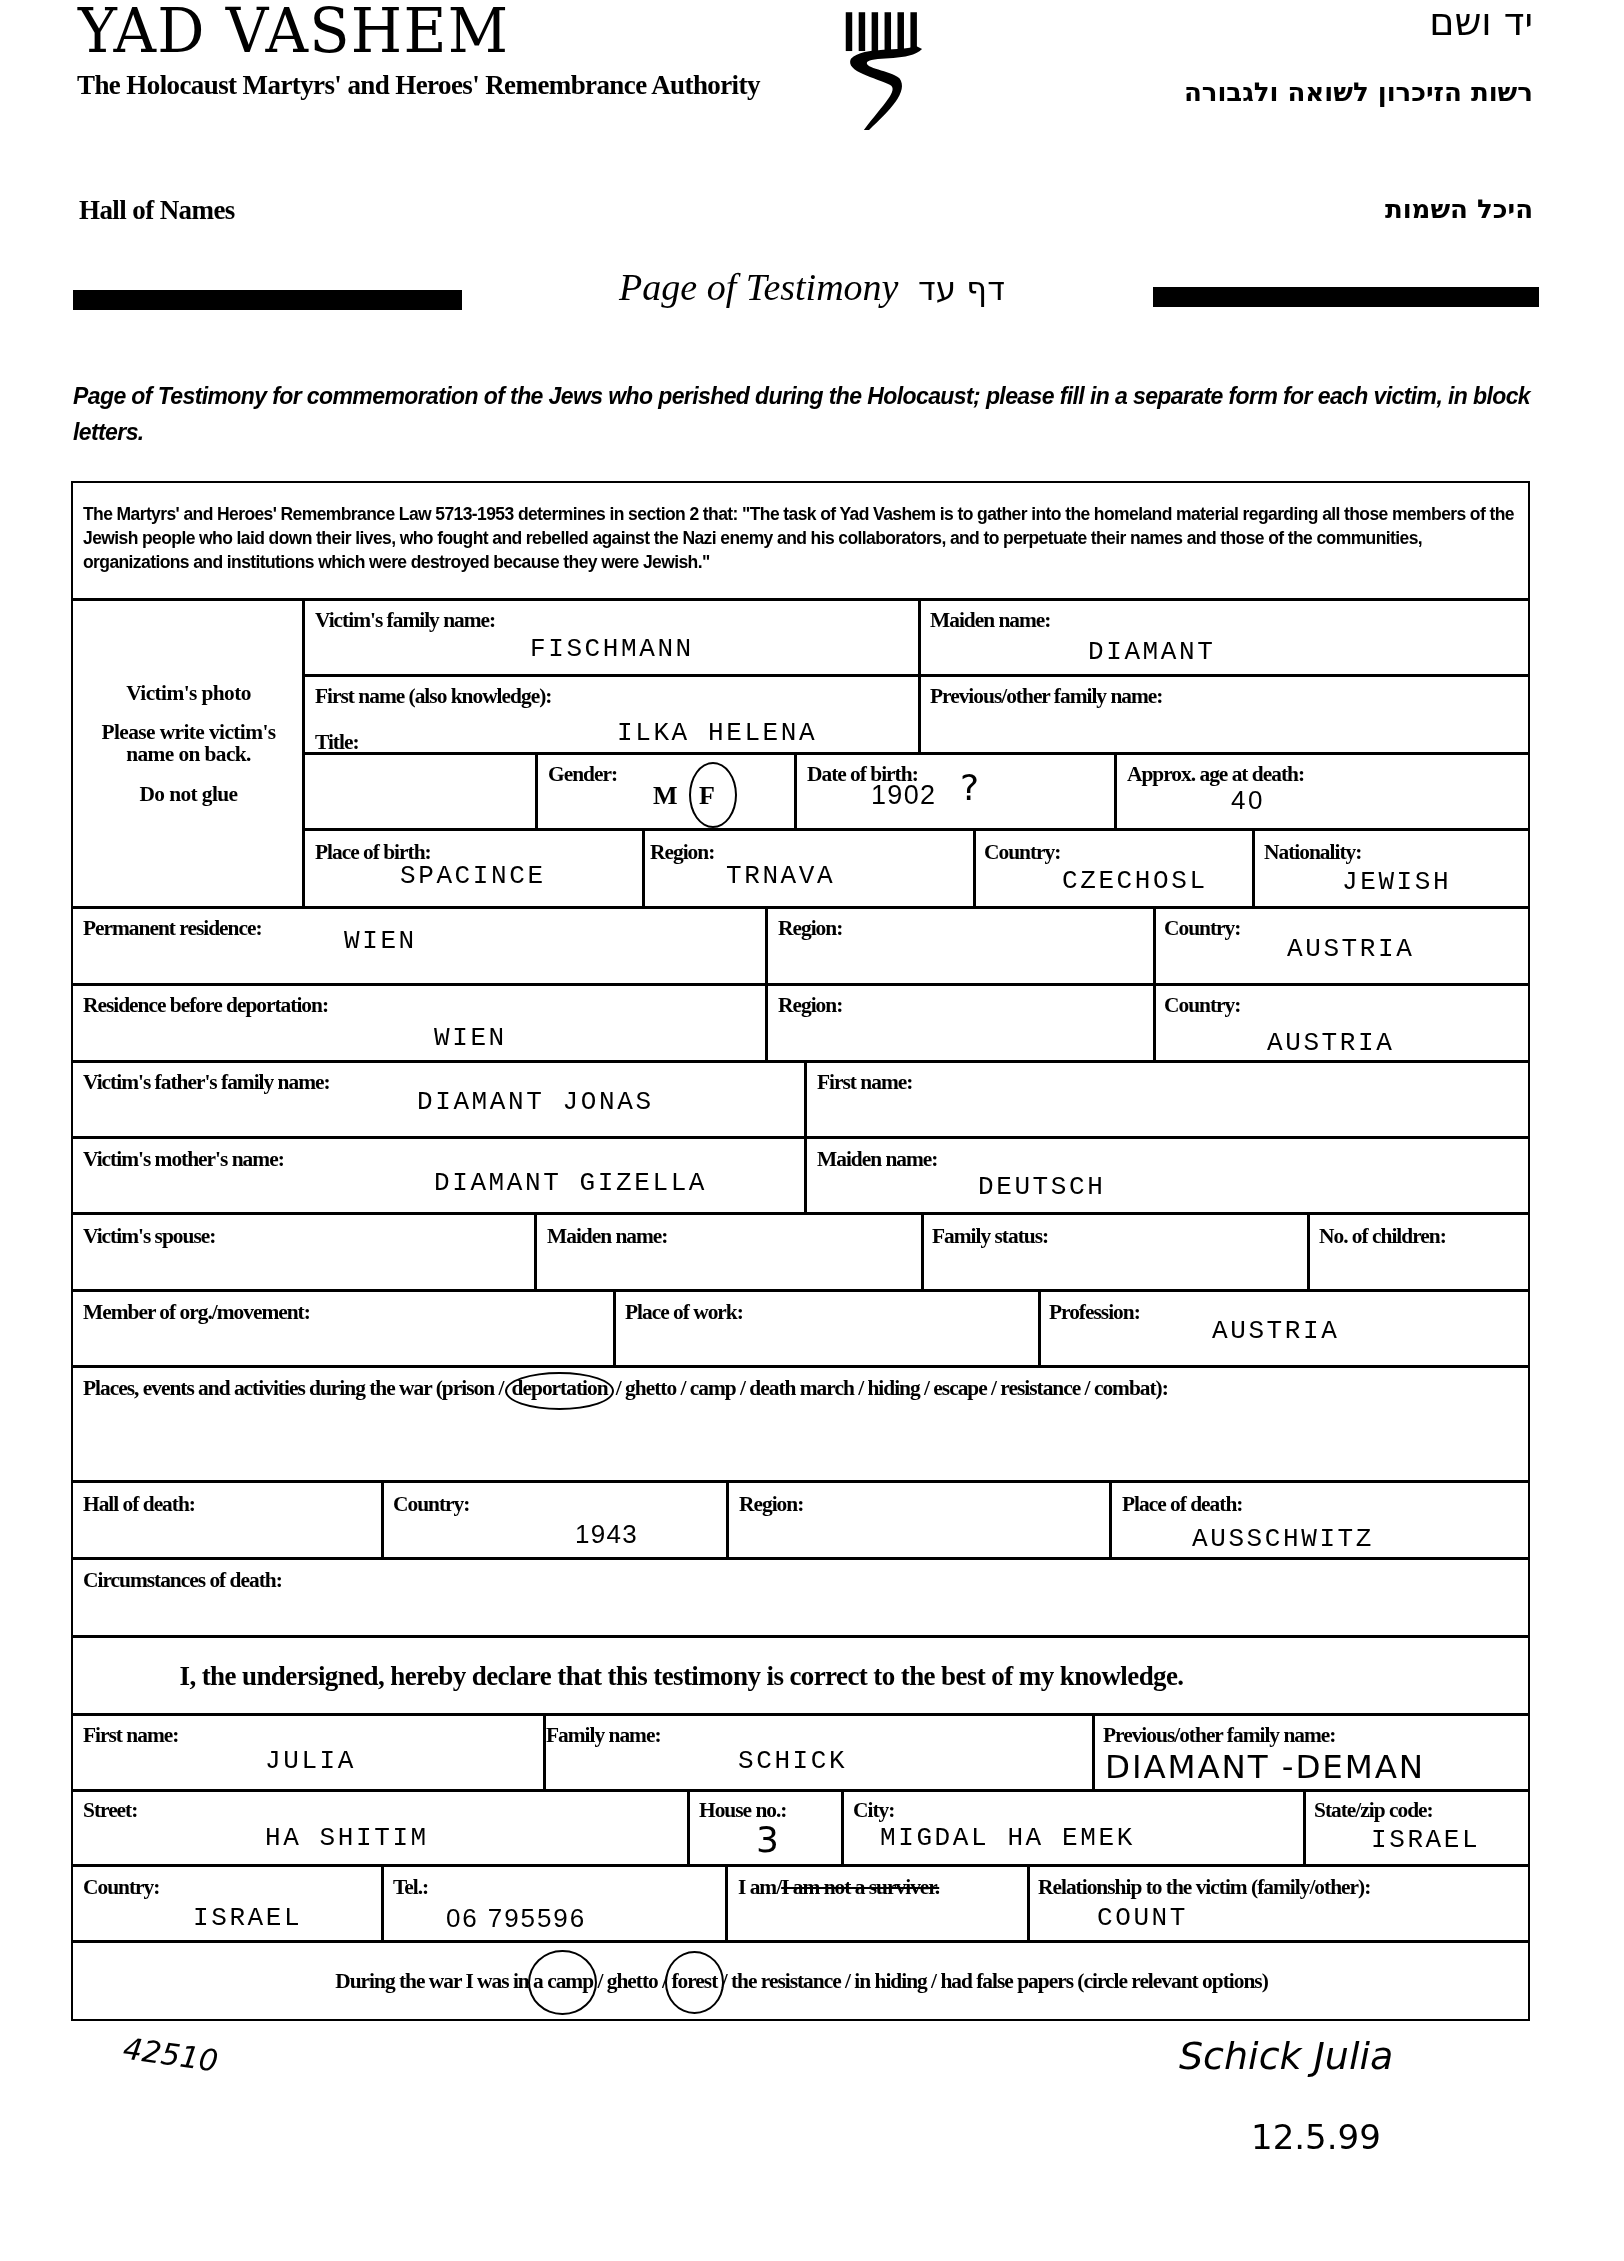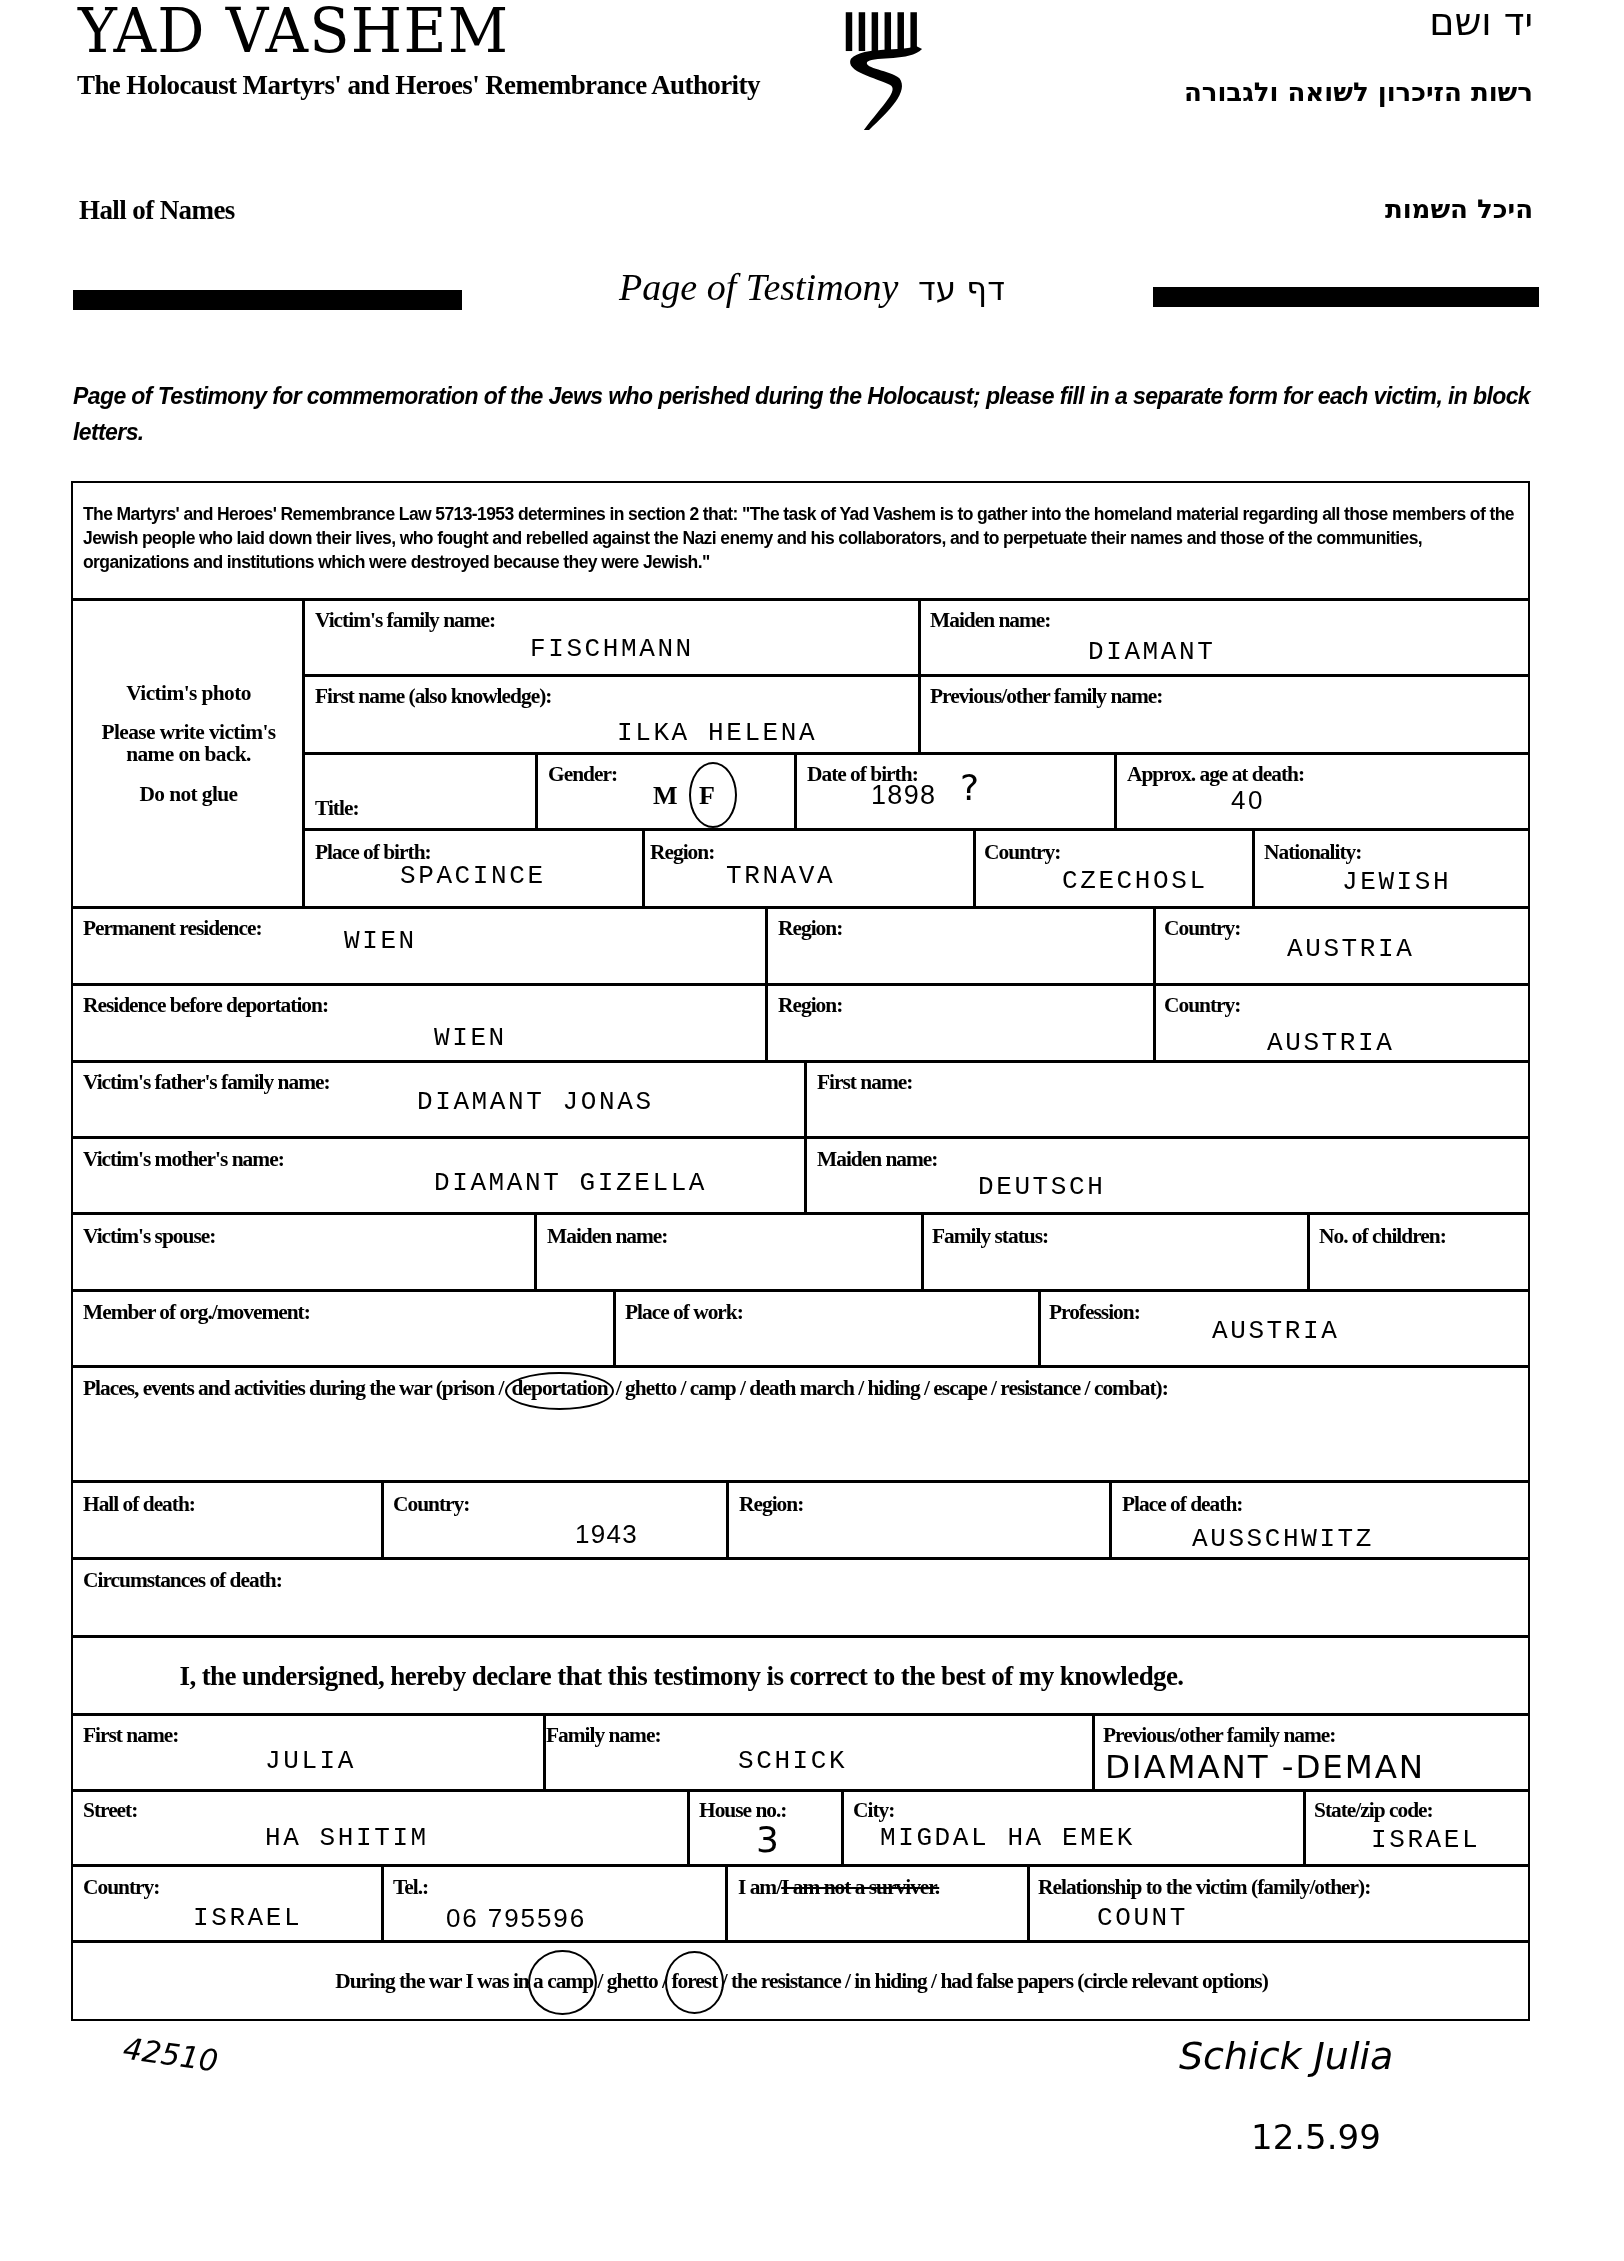--- a/index.html
+++ b/index.html
@@ -127,28 +127,28 @@
 <div class="lbl" style="left:315px;top:608px;">Victim's family name:</div>
 <div class="val" style="left:530px;top:634px;">FISCHMANN</div>
 <div class="lbl" style="left:930px;top:608px;">Maiden name:</div>
 <div class="val" style="left:1088px;top:637px;">DIAMANT</div>
 
 <div class="lbl" style="left:315px;top:684px;">First name (also knowledge):</div>
 <div class="val" style="left:617px;top:718px;">ILKA HELENA</div>
 <div class="lbl" style="left:930px;top:684px;">Previous/other family name:</div>
 <div class="val" style="left:936px;top:715px;"></div>
 
-<div class="lbl" style="left:315px;top:796px;">Title:</div>
+<div class="lbl" style="left:315px;top:730px;">Title:</div>
 <div class="val" style="left:318px;top:789px;"></div>
 <div class="lbl" style="left:548px;top:762px;">Gender:</div>
 <div class="lbl" style="left:653px;top:781px;font-size:26px;">M</div>
 <div class="lbl" style="left:699px;top:781px;font-size:26px;">F</div>
 <div class="circle" style="left:689px;top:762px;width:44px;height:62px;"></div>
 <div class="lbl" style="left:807px;top:762px;">Date of birth:</div>
-<div class="val" style="left:871px;top:780px;font-family:'Liberation Sans',sans-serif;font-size:27px;letter-spacing:1.3px;">1898</div>
+<div class="val" style="left:871px;top:780px;font-family:'Liberation Sans',sans-serif;font-size:27px;letter-spacing:1.3px;">1902</div>
 <div class="hand" style="left:960px;top:767px;font-size:36px;">?</div>
 <div class="lbl" style="left:1127px;top:762px;">Approx. age at death:</div>
 <div class="val" style="left:1231px;top:785px;font-family:'Liberation Sans',sans-serif;font-weight:300;">40</div>
 
 <div class="lbl" style="left:315px;top:840px;">Place of birth:</div>
 <div class="val" style="left:400px;top:861px;">SPACINCE</div>
 <div class="lbl" style="left:650px;top:840px;">Region:</div>
 <div class="val" style="left:726px;top:861px;">TRNAVA</div>
 <div class="lbl" style="left:984px;top:840px;">Country:</div>
 <div class="val" style="left:1062px;top:866px;">CZECHOSL</div>

